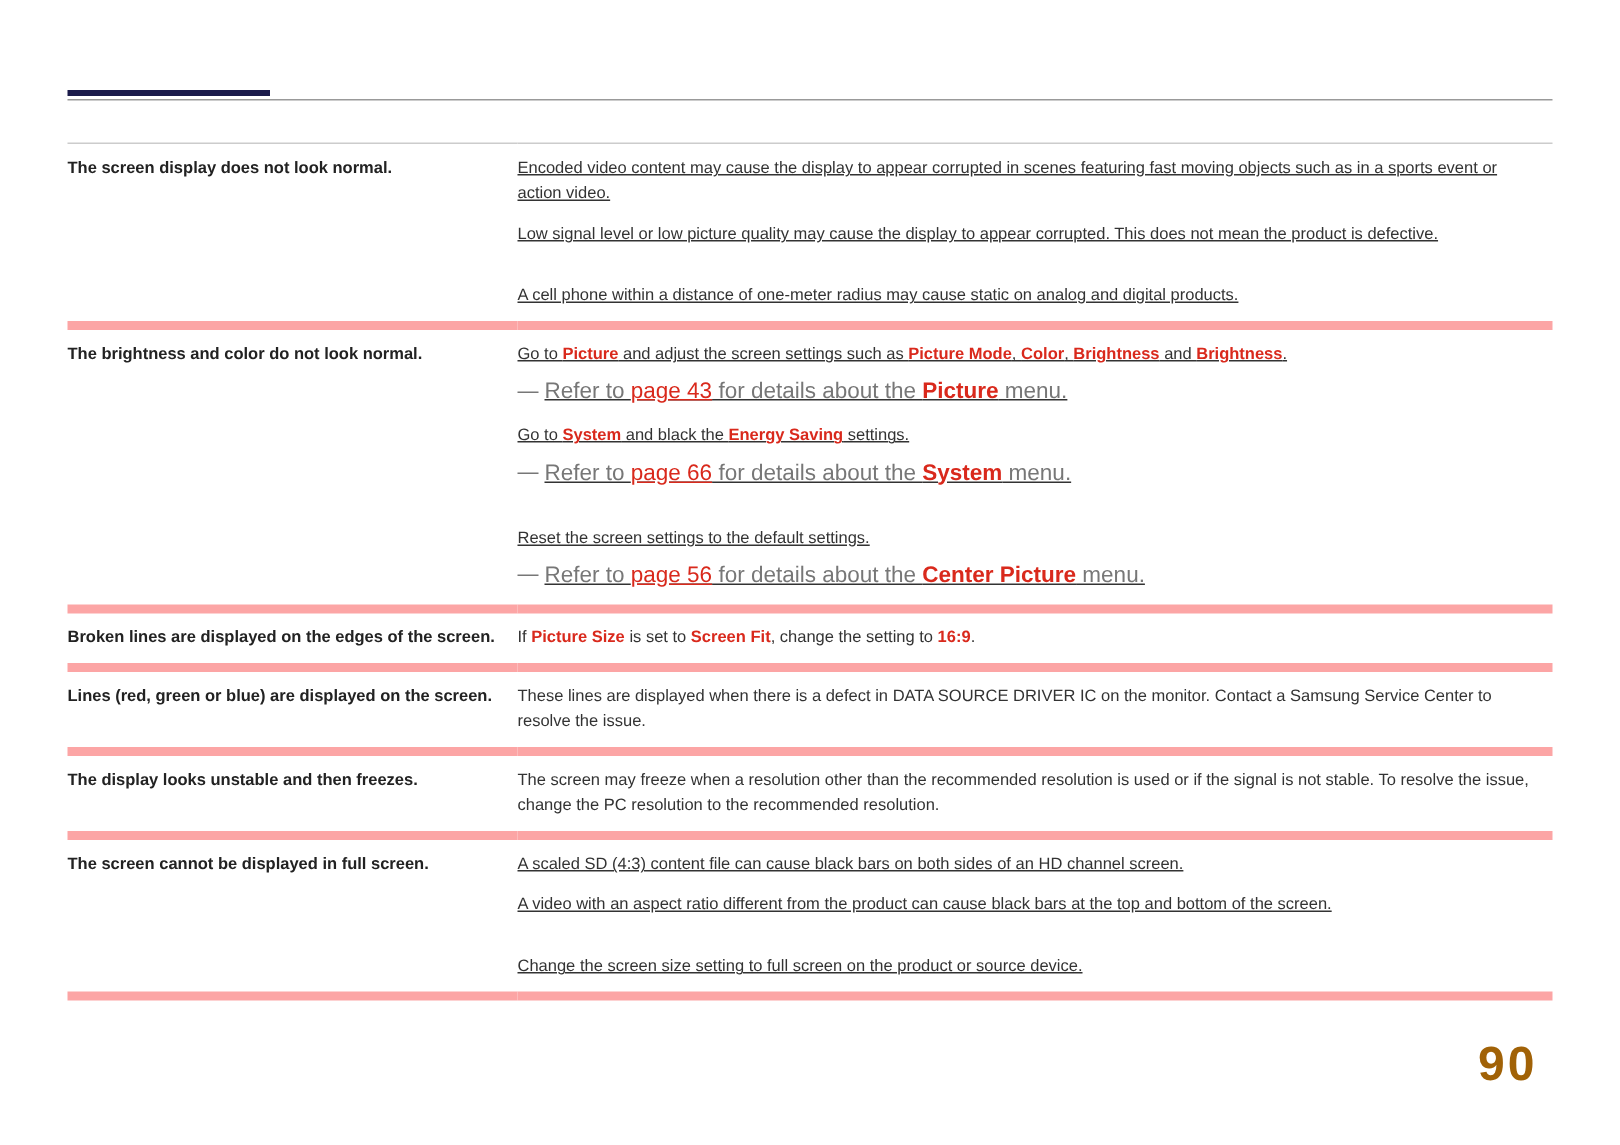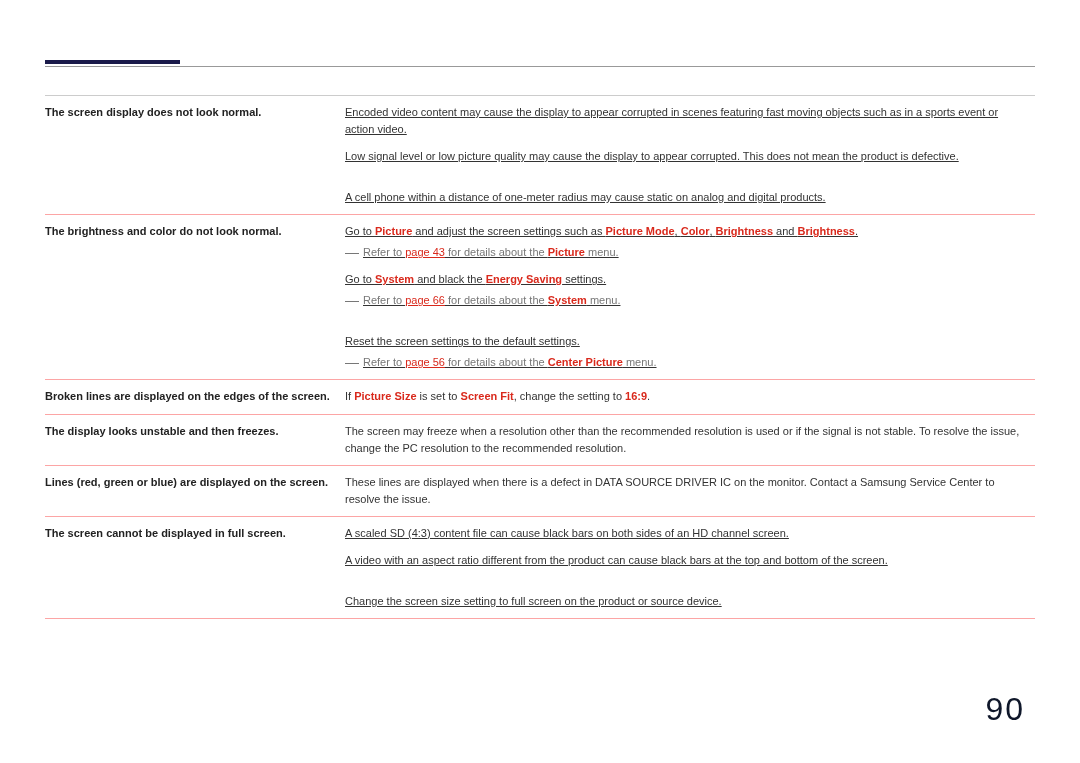--- a/index.html
+++ b/index.html
@@ -33,57 +33,57 @@
   table.issues {
     width: 100%;
     border-collapse: collapse;
     border-top: 1px solid #ccc;
   }
   table.issues td {
     vertical-align: top;
     padding: 8px 6px 8px 0;
     font-size: 11px;
     line-height: 1.55;
-    border-bottom: 1px solid #fca5a5;
+    border-bottom: 6px solid #fca5a5;
   }
   table.issues td.left {
     width: 300px;
     font-weight: bold;
     color: #222;
   }
   table.issues td.right {
     color: #333;
   }
   .block { margin-bottom: 10px; text-decoration: underline; }
   .block:last-child { margin-bottom: 0; margin-top: 24px; }
   .hl-red { color: #d9291c; font-weight: bold; }
   .note {
     color: #777;
-    font-size: 11px;
+    font-size: 15px;
     margin-top: 4px;
   }
   .note-dash {
     display: inline-block;
     width: 14px;
     height: 1px;
     background: #777;
     vertical-align: middle;
     margin-right: 4px;
   }
   .page-link {
     color: #d9291c;
     text-decoration: underline;
   }
   .page-number {
     position: absolute;
     right: 55px;
     bottom: 35px;
     font-size: 32px;
-    color: #0f172a;
-    font-weight: 400;
+    color: #a16207;
+    font-weight: 700;
     letter-spacing: 2px;
     margin-top: 15px;
   }
 </style>
 </head>
 <body>
 
 <div class="page">
   <div class="top-rule"></div>
   <hr class="hr-line">
@@ -120,27 +120,27 @@
     </tr>
 
     <tr>
       <td class="left">Broken lines are displayed on the edges of the screen.</td>
       <td class="right">
         <span>If </span><span class="hl-red">Picture Size</span><span> is set to </span><span class="hl-red">Screen Fit</span><span>, change the setting to </span><span class="hl-red">16:9</span><span>.</span>
       </td>
     </tr>
 
     <tr>
-      <td class="left">The display looks unstable and then freezes.</td>
-      <td class="right">The screen may freeze when a resolution other than the recommended resolution is used or if the signal is not stable. To resolve the issue, change the PC resolution to the recommended resolution.</td>
+      <td class="left">Lines (red, green or blue) are displayed on the screen.</td>
+      <td class="right">These lines are displayed when there is a defect in DATA SOURCE DRIVER IC on the monitor. Contact a Samsung Service Center to resolve the issue.</td>
     </tr>
 
     <tr>
-      <td class="left">Lines (red, green or blue) are displayed on the screen.</td>
-      <td class="right">These lines are displayed when there is a defect in DATA SOURCE DRIVER IC on the monitor. Contact a Samsung Service Center to resolve the issue.</td>
+      <td class="left">The display looks unstable and then freezes.</td>
+      <td class="right">The screen may freeze when a resolution other than the recommended resolution is used or if the signal is not stable. To resolve the issue, change the PC resolution to the recommended resolution.</td>
     </tr>
 
     <tr>
       <td class="left">The screen cannot be displayed in full screen.</td>
       <td class="right">
         <div class="block">A scaled SD (4:3) content file can cause black bars on both sides of an HD channel screen.</div>
         <div class="block">A video with an aspect ratio different from the product can cause black bars at the top and bottom of the screen.</div>
         <div class="block">Change the screen size setting to full screen on the product or source device.</div>
       </td>
     </tr>

